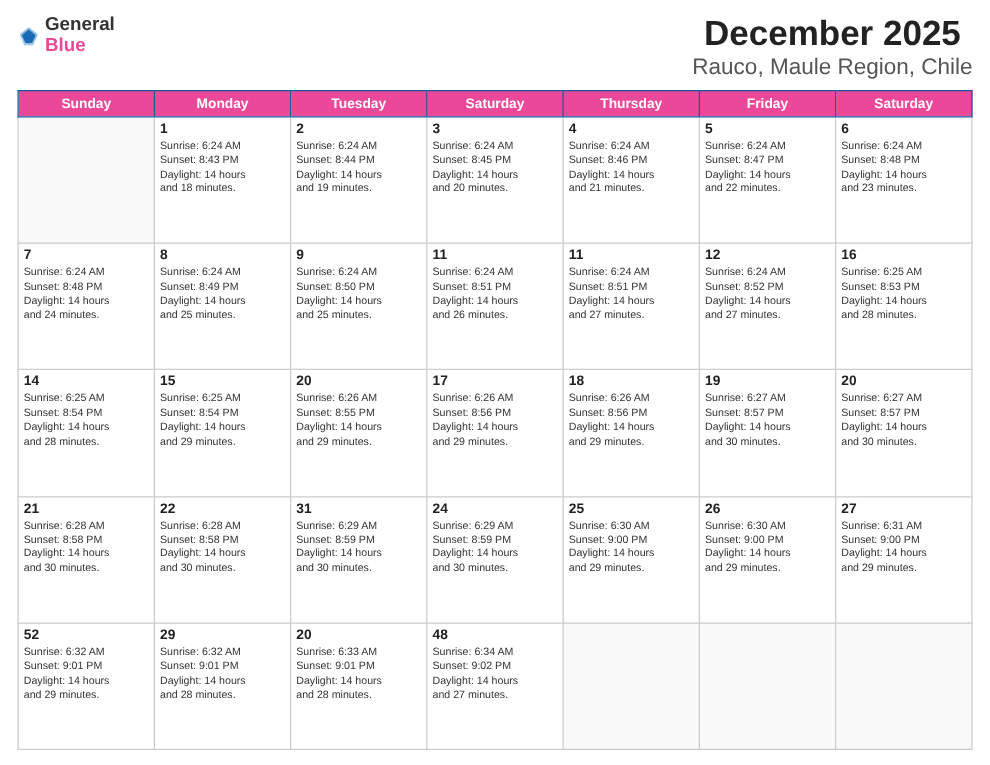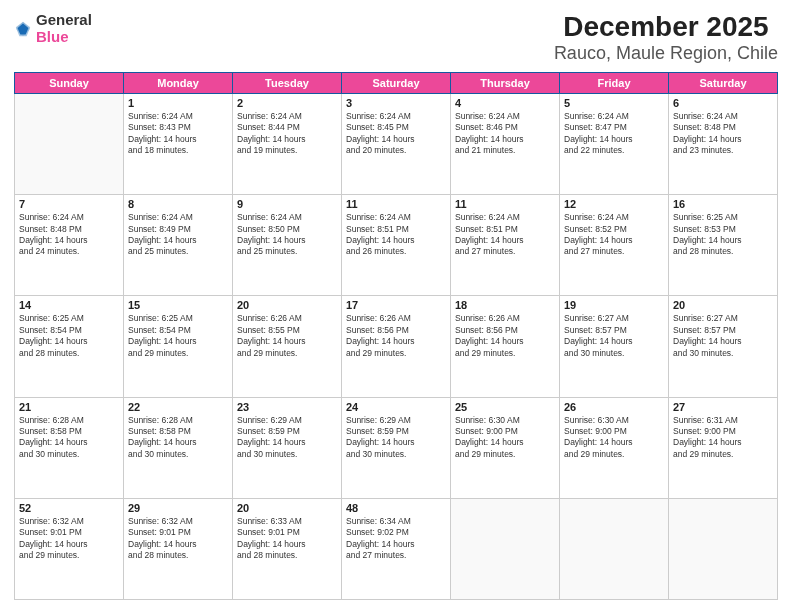--- a/index.html
+++ b/index.html
@@ -226,21 +226,21 @@
         <tr>
           <td>
             <span class="day-num">21</span>
             <div class="cell-info">Sunrise: 6:28 AM<br>Sunset: 8:58 PM<br>Daylight: 14 hours<br>and 30 minutes.</div>
           </td>
           <td>
             <span class="day-num">22</span>
             <div class="cell-info">Sunrise: 6:28 AM<br>Sunset: 8:58 PM<br>Daylight: 14 hours<br>and 30 minutes.</div>
           </td>
           <td>
-            <span class="day-num">23</span>
+            <span class="day-num">31</span>
             <div class="cell-info">Sunrise: 6:29 AM<br>Sunset: 8:59 PM<br>Daylight: 14 hours<br>and 30 minutes.</div>
           </td>
           <td>
             <span class="day-num">24</span>
             <div class="cell-info">Sunrise: 6:29 AM<br>Sunset: 8:59 PM<br>Daylight: 14 hours<br>and 30 minutes.</div>
           </td>
           <td>
             <span class="day-num">25</span>
             <div class="cell-info">Sunrise: 6:30 AM<br>Sunset: 9:00 PM<br>Daylight: 14 hours<br>and 29 minutes.</div>
           </td>

